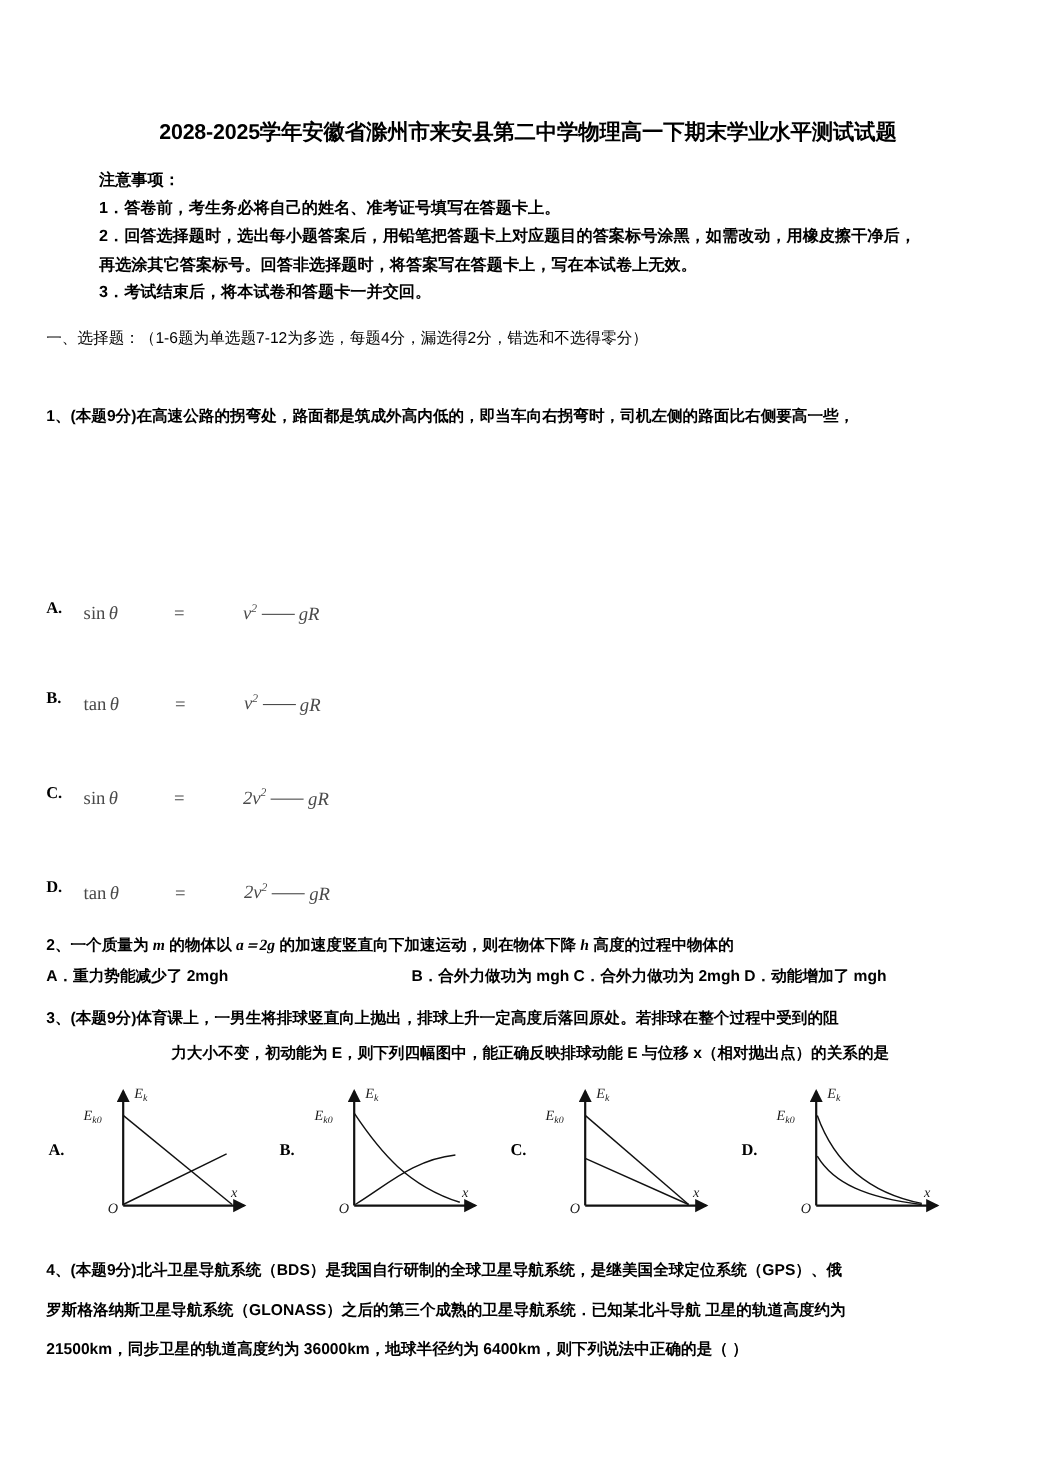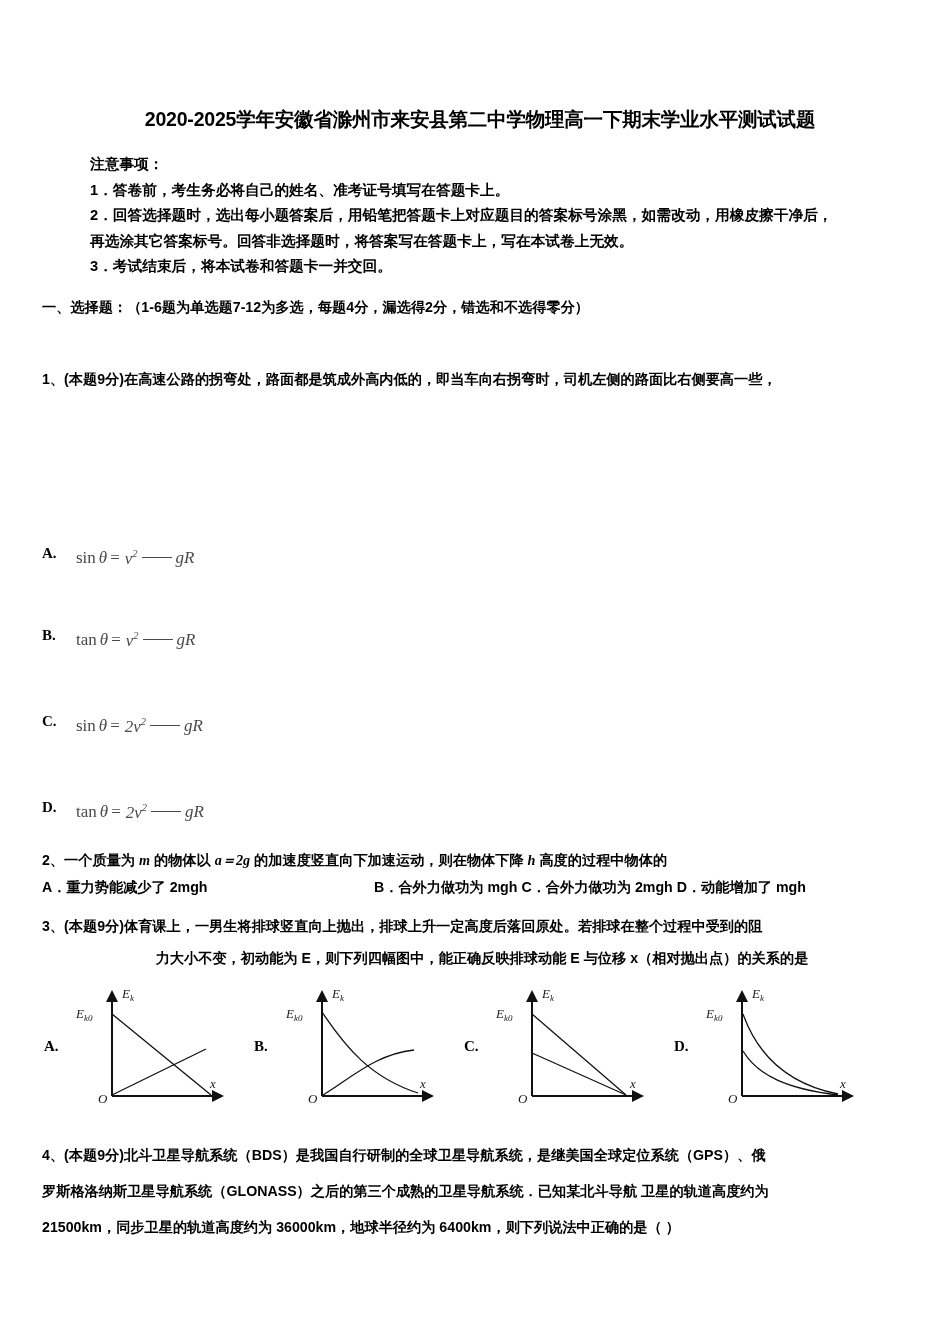--- a/index.html
+++ b/index.html
@@ -51,21 +51,21 @@
   .notice-line { white-space: normal; }
   .notice-head { }
 
   
   .section-head {
     position: absolute;
     left: 42px;
     top: 298px;
     font-family: "Liberation Sans", "DejaVu Sans", sans-serif;
     font-size: 14.2px;
-    font-weight: 700;
+    font-weight: 400;
     white-space: nowrap;
     text-align: center;
   }
 
   
   .qtext {
     position: absolute;
     font-family: "Liberation Sans", "DejaVu Sans", sans-serif;
     font-size: 14.2px;
     font-weight: 600;
@@ -134,20 +134,21 @@
   }
   .formula {
     position: absolute;
     left: 34px;
     bottom: 2px;
     display: flex;
     align-items: center;
     font-family: "Liberation Serif", "DejaVu Serif", serif;
     font-size: 17px;
     color: #4a4a4a;
+    gap: 48px;
   }
   .formula .lhs {
     font-style: normal;
     margin-right: 2px;
     white-space: nowrap;
   }
   .formula .lhs .th {
     font-style: italic;
     padding-left: 3px;
   }
@@ -236,21 +237,21 @@
   
   #q4-l1 { left: 42px; top: 1143px; width: 880px; white-space: nowrap; }
   #q4-l2 { left: 42px; top: 1179px; width: 880px; white-space: nowrap; }
   #q4-l3 { left: 42px; top: 1215px; width: 880px; white-space: nowrap; }
 </style>
 </head>
 <body>
 
 <div class="page">
 
-  <div class="doc-title">2020-2025学年安徽省滁州市来安县第二中学物理高一下期末学业水平测试试题</div>
+  <div class="doc-title">2028-2025学年安徽省滁州市来安县第二中学物理高一下期末学业水平测试试题</div>
 
   <div class="notice">
     <div class="notice-line notice-head">注意事项：</div>
     <div class="notice-line">1．答卷前，考生务必将自己的姓名、准考证号填写在答题卡上。</div>
     <div class="notice-line">2．回答选择题时，选出每小题答案后，用铅笔把答题卡上对应题目的答案标号涂黑，如需改动，用橡皮擦干净后，</div>
     <div class="notice-line">再选涂其它答案标号。回答非选择题时，将答案写在答题卡上，写在本试卷上无效。</div>
     <div class="notice-line">3．考试结束后，将本试卷和答题卡一并交回。</div>
   </div>
 
   <div class="section-head">一、选择题：（1-6题为单选题7-12为多选，每题4分，漏选得2分，错选和不选得零分）</div>

